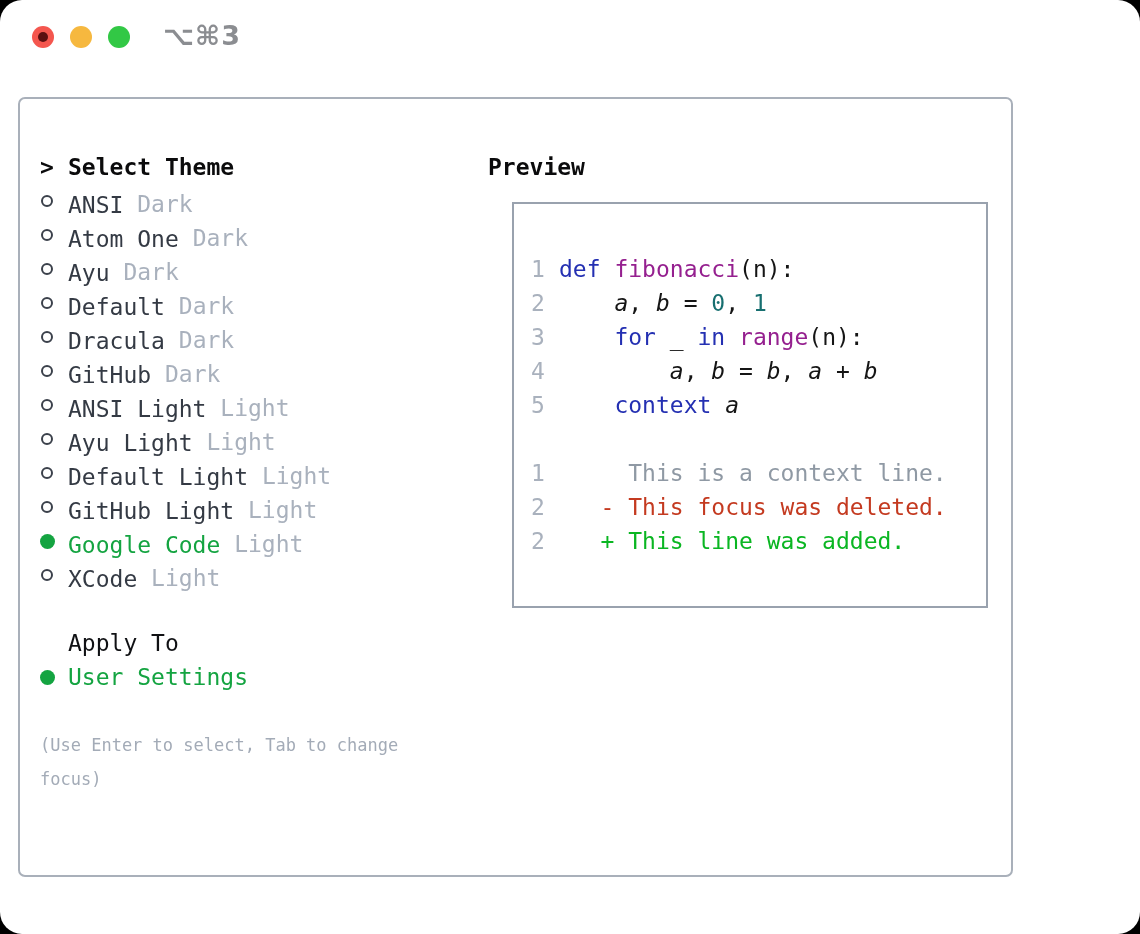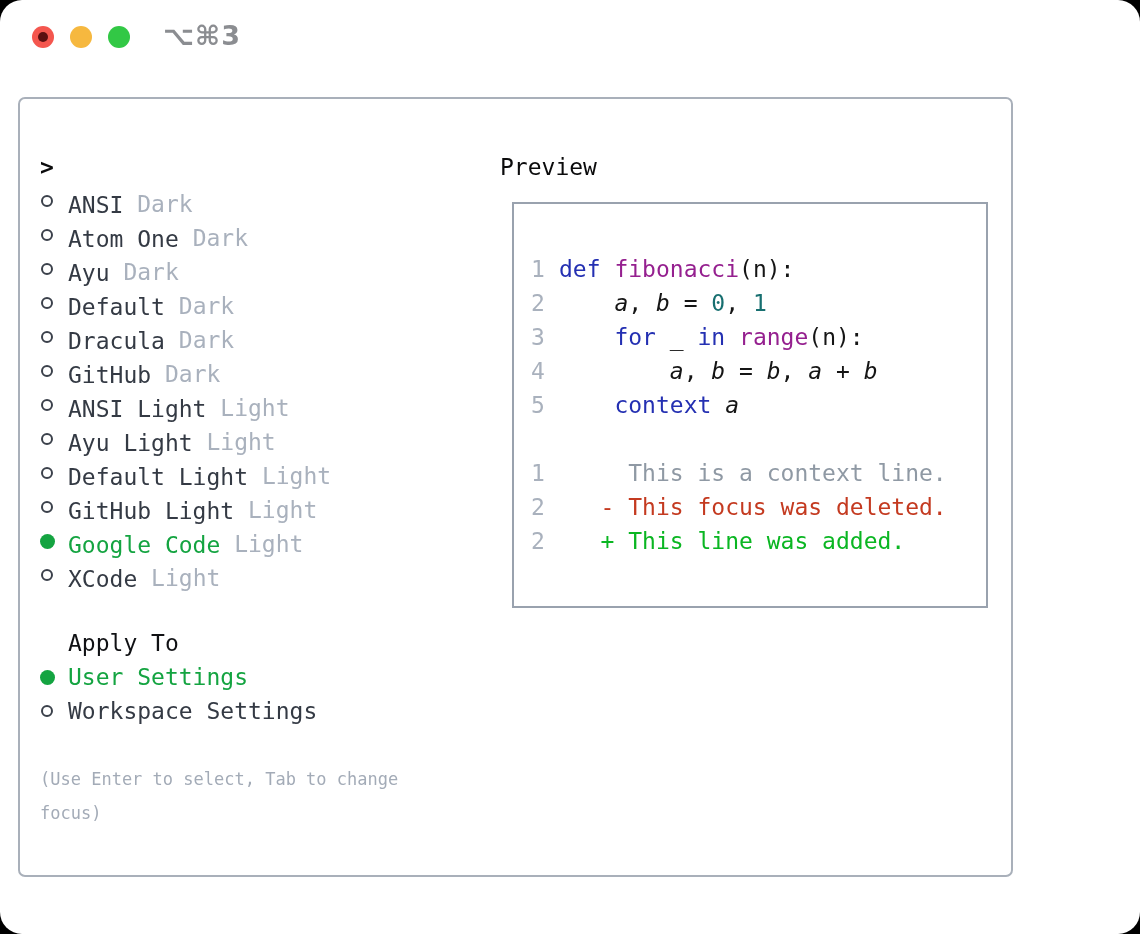--- a/index.html
+++ b/index.html
@@ -32,22 +32,22 @@
   .radio { width: 12px; height: 12px; border: 2px solid #3b414b; border-radius: 50%; margin-left: 1px; }
   .radio.sel { width: 15px; height: 15px; border: none; background: var(--selected_green); margin-left: 0; }
   .tname { color: var(--theme_name); margin-top: 8px; }
   .tname.sel { color: var(--selected_green); }
   .tsuffix { color: var(--variant_suffix); margin-top: 6px; }
   .applyhdr { color: #101114; }
   .optlabel { color: var(--theme_name); }
   .optlabel.sel { color: var(--selected_green); }
   .help { width: 400px; font-size: 17px; line-height: 34px; color: var(--help_gray); }
   
-  .prevhdr { position: absolute; left: 480px; top: 51px; height: 34px; display: flex; align-items: center;
-             font-size: 23px; font-weight: normal; color: var(--heading); }
+  .prevhdr { position: absolute; left: 468px; top: 51px; height: 34px; display: flex; align-items: center;
+             font-size: 23px; font-weight: bold; color: var(--heading); }
   .prevbox { position: absolute; left: 492px; top: 103px; width: 476px; height: 406px;
              border: 2px solid var(--preview_border); padding: 48px 0 0 17px; background: #fff; }
   .cl { height: 34px; display: flex; align-items: center; font-size: 23px; white-space: pre; }
   .cl .ln { color: var(--line_number); width: 28px; flex: 0 0 28px; }
   .tok-kw  { color: var(--keyword); }
   .tok-fn  { color: var(--function_name); }
   .tok-num { color: var(--number_literal); }
   .tok-pl  { color: var(--code_plain); }
   .tok-var { color: var(--code_plain); font-style: italic; }
   .diff-context { color: var(--diff_context); }
@@ -66,20 +66,21 @@
     <span class="tl yellow"></span>
     <span class="tl green"></span>
     <span class="wtitle">⌥⌘3</span>
   </div>
 
   <div class="panel">
 
     <div class="left">
       <div class="row">
         <span class="mark prefix">&gt;</span>
+        <span class="htext">Select Theme</span>
       </div>
 
       <div id="theme-list">
           <div class="row"><span class="mark"><span class="radio"></span></span><span class="tname">ANSI </span><span class="tsuffix">Dark</span></div>
           <div class="row"><span class="mark"><span class="radio"></span></span><span class="tname">Atom One </span><span class="tsuffix">Dark</span></div>
           <div class="row"><span class="mark"><span class="radio"></span></span><span class="tname">Ayu </span><span class="tsuffix">Dark</span></div>
           <div class="row"><span class="mark"><span class="radio"></span></span><span class="tname">Default </span><span class="tsuffix">Dark</span></div>
           <div class="row"><span class="mark"><span class="radio"></span></span><span class="tname">Dracula </span><span class="tsuffix">Dark</span></div>
           <div class="row"><span class="mark"><span class="radio"></span></span><span class="tname">GitHub </span><span class="tsuffix">Dark</span></div>
           <div class="row"><span class="mark"><span class="radio"></span></span><span class="tname">ANSI Light </span><span class="tsuffix">Light</span></div>
@@ -92,21 +93,20 @@
 
       <div class="row"></div>
 
       <div class="row applyhdr">
         <span class="mark"></span>
         <span>Apply To</span>
       </div>
 
       <div id="apply-list">
           <div class="row"><span class="mark"><span class="radio sel"></span></span><span class="optlabel sel">User Settings</span></div>
-          <div class="row"><span class="mark"><span class="radio"></span></span><span class="optlabel">Workspace Settings</span></div>
         </div>
 
       <div class="row"></div>
 
       <div class="help">(Use Enter to select, Tab to change focus)</div>
     </div>
 
     <div class="prevhdr">Preview</div>
 
     <div class="prevbox">

